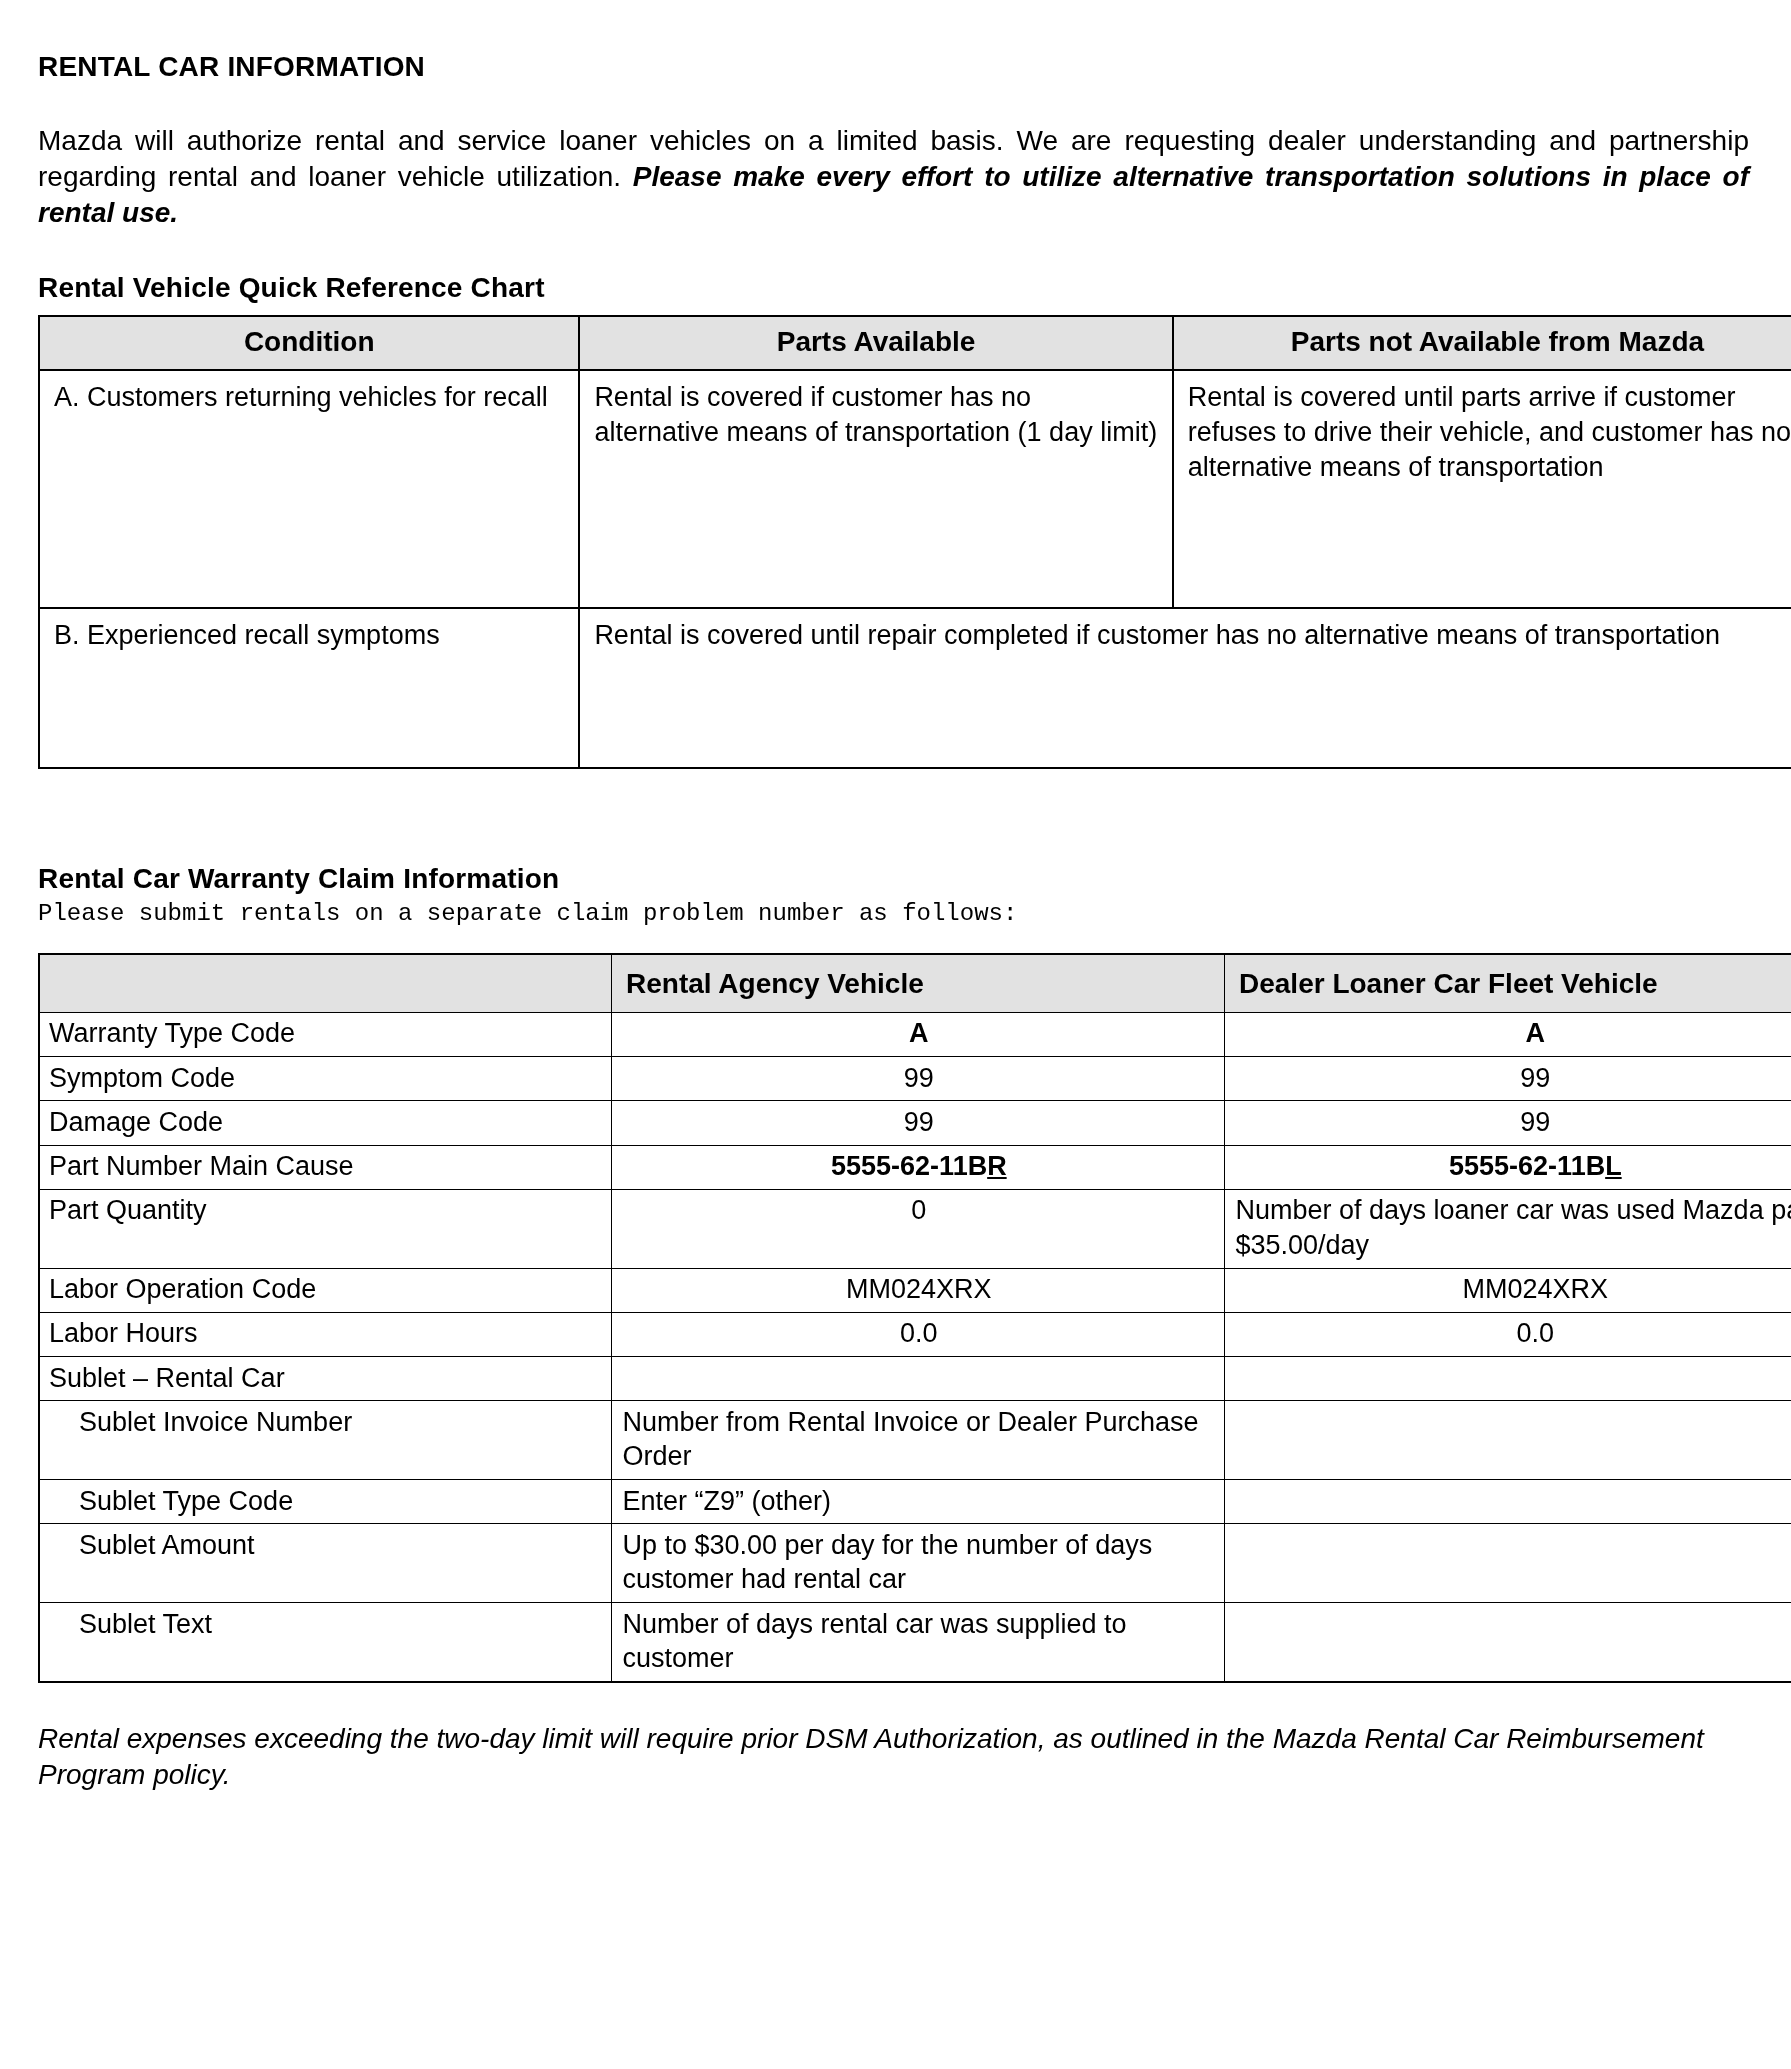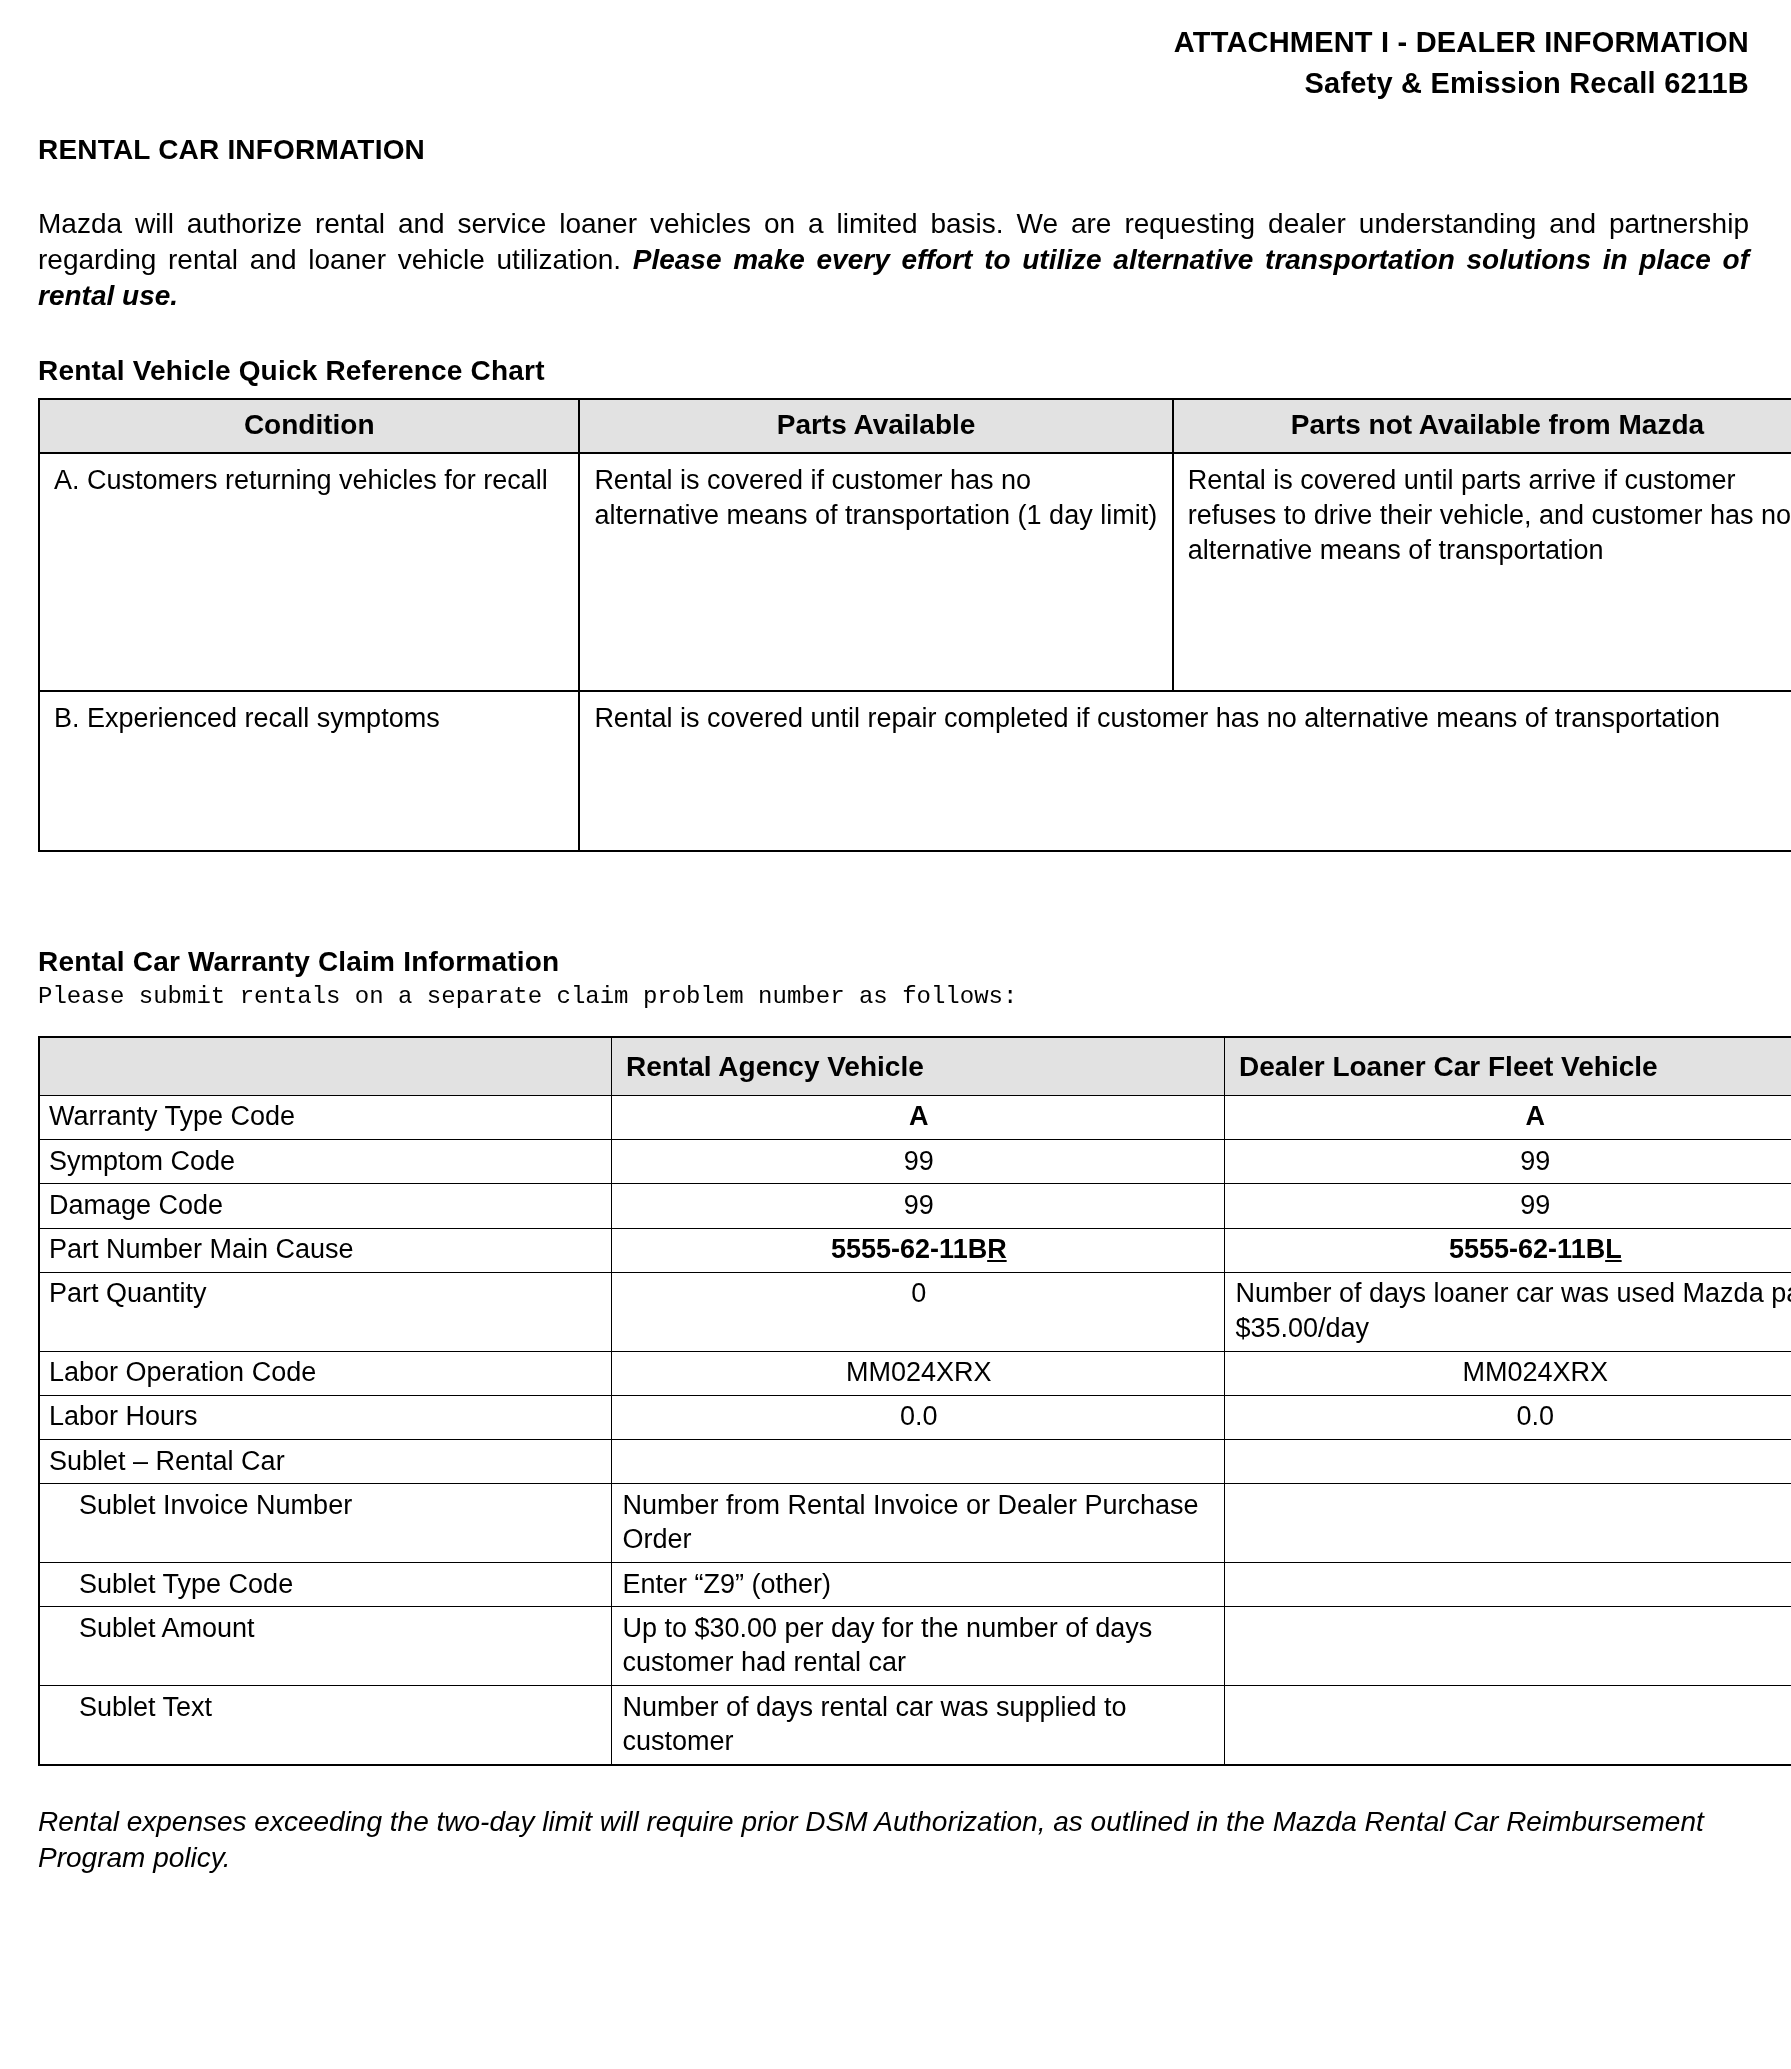--- a/index.html
+++ b/index.html
@@ -129,24 +129,20 @@
     margin-top: 38px;
     max-width: 1703px;
     font-style: italic;
   }
 </style>
 </head>
 <body>
 
 <div class="page">
 
-  <div class="doc-header">
-    <div class="line1">ATTACHMENT I - DEALER INFORMATION</div>
-    <div class="line2">Safety &amp; Emission Recall 6211B</div>
-  </div>
 
   <div class="section-title h-rental-info">RENTAL CAR INFORMATION</div>
 
   <p class="body-par"><span>Mazda will authorize rental and service loaner vehicles on a limited basis. We are requesting dealer understanding and partnership regarding rental and loaner vehicle utilization. </span><span class="bold-italic">Please make every effort to utilize alternative transportation solutions in place of rental use.</span></p>
 
   <div class="section-title h-quick-ref">Rental Vehicle Quick Reference Chart</div>
 
   <table class="tbl1">
     <thead>
       <tr>

